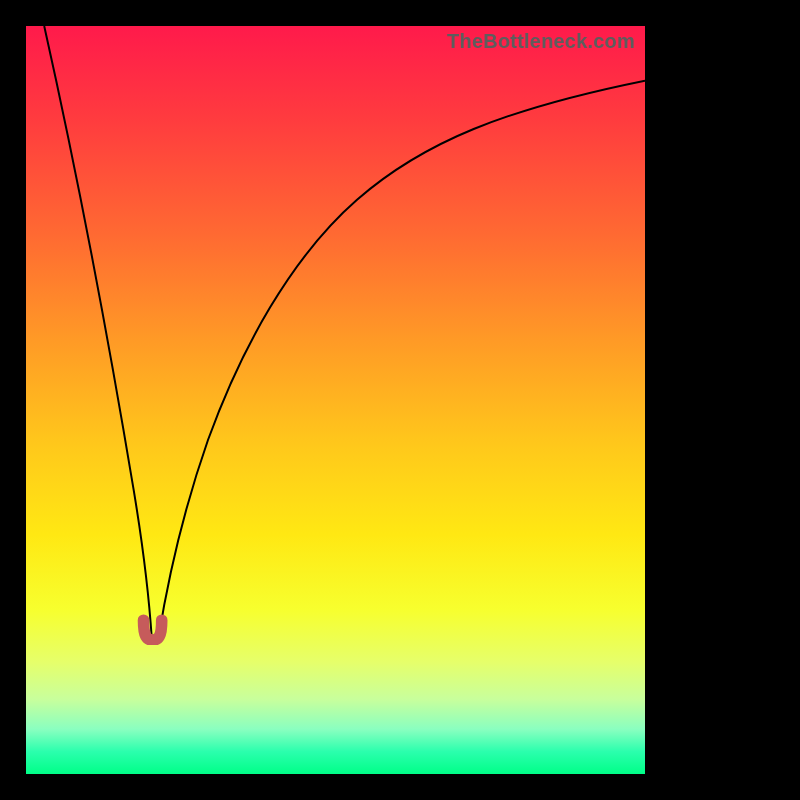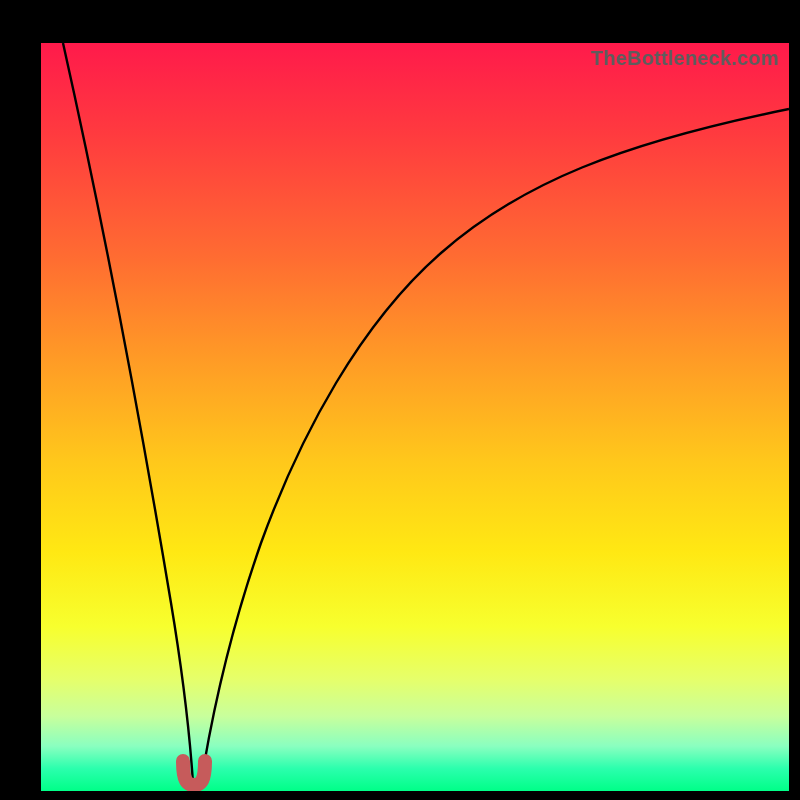--- a/index.html
+++ b/index.html
@@ -12,26 +12,25 @@
     font-family: Arial, Helvetica, sans-serif;
   }
   .chart-wrap {
     position: relative;
     width: 800px;
     height: 800px;
     background: #000;
   }
   .plot-area {
     position: absolute;
-    left: 41px;
+    left: 26px;
     top: 26px;
-    width: 748px;
+    width: 619px;
     height: 748px;
     overflow: hidden;
-    margin-top: 17px;
   }
   .gradient-bg {
     position: absolute;
     inset: 0;
     background: linear-gradient(to bottom,
       #ff1a4b 0%,
       #ff3a3f 12%,
       #ff6a32 28%,
       #ff9a26 42%,
       #ffc81b 56%,

